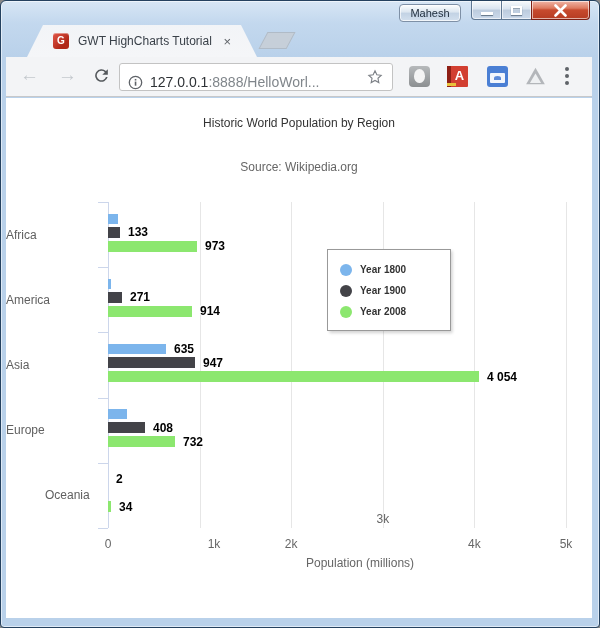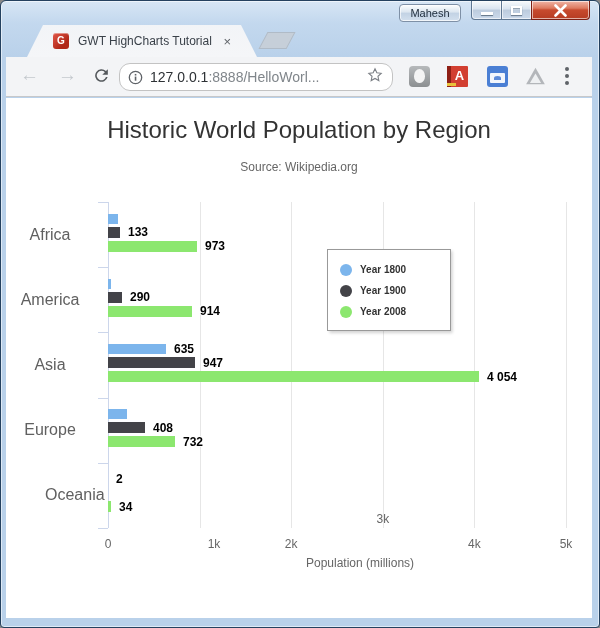--- a/index.html
+++ b/index.html
@@ -59,48 +59,48 @@
   .toolbar {
     position:absolute; left:5px; right:7px; top:56px; height:40px;
     background:#f3f4f6; border-bottom:1px solid #c7c8ca;
   }
   .nav-ic { position:absolute; top:7px; font-size:19px; color:#c3c8cd; }
   .nav-back { left:14px; }
   .nav-fwd { left:52px; }
   .nav-reload { left:86px; top:9px; }
   .omnibox {
     position:absolute; left:113px; top:6px; width:274px; height:28px;
-    background:#fff; border:1px solid #c3c3c3; border-radius:11px;
-    display:flex; align-items:center; padding:0 8px;
+    background:#fff; border:1px solid #c3c3c3; border-radius:3px;
+    display:flex; align-items:flex-end; padding:0 8px;
   }
   .url { font-size:14px; margin-left:7px; white-space:nowrap; overflow:hidden; }
   .url .host { color:#2d3135; }
   .url .rest { color:#80868b; }
   .star { margin-left:auto; }
   .ext { position:absolute; top:9px; width:21px; height:21px; }
   .ext1 { left:403px; border-radius:4px; background:linear-gradient(#b6b9bb,#8c8f91); }
   .ext1 .egg { position:absolute; left:5px; top:3px; width:11px; height:14px; background:#f4f4f4; border-radius:50% 50% 46% 46%; }
   .ext2 { left:441px; background:#d23f31; border-radius:1px; }
   .ext2 .spine { position:absolute; left:0; top:0; width:4px; height:100%; background:#8e1f15; }
   .ext2 .letterA { position:absolute; left:4px; top:2px; width:17px; text-align:center; color:#fff; font-weight:bold; font-size:13px; }
   .ext2 .strip { position:absolute; left:0; bottom:1px; width:9px; height:3px; background:#e8c23a; }
   .ext3 { left:481px; background:#4a7fd4; border-radius:3px; }
   .ext3 .shot { position:absolute; left:3px; top:7px; width:15px; height:10px; background:#f2f6fc; border-radius:1px; }
   .ext3 .dot { position:absolute; left:7px; top:10px; width:7px; height:4px; border-radius:50% 50% 0 0; background:#5d8bd8; }
   .ext4 { left:519px; }
   .menu-dots { position:absolute; left:559px; top:10px; width:4px; height:20px; }
   .menu-dots i { display:block; width:4px; height:4px; border-radius:50%; background:#5f6368; margin-bottom:3px; }
   
   .page { position:absolute; left:5px; right:7px; top:97px; bottom:9px; background:#fff; }
-  .chart-title { position:absolute; left:0; right:0; top:18px; text-align:center; font-size:24px; color:#333; }
+  .chart-title { position:absolute; left:0; right:0; top:18px; text-align:center; font-size:12px; color:#333; }
   .chart-subtitle { position:absolute; left:0; right:0; top:62px; text-align:center; font-size:12px; color:#666; }
   .gridline { position:absolute; width:1px; background:#e6e6e6; }
   .cat-axis { position:absolute; width:1px; background:#ccd6eb; }
   .cat-tick { position:absolute; width:10px; height:1px; background:#ccd6eb; }
-  .cat-label { position:absolute; left:0; width:88px; text-align:center; font-size:16px; color:#606060; height:18px; line-height:18px; }
+  .cat-label { position:absolute; left:0; width:88px; text-align:left; font-size:12px; color:#606060; height:18px; line-height:18px; }
   .bar { position:absolute; }
   .bar-label { position:absolute; font-size:12px; font-weight:bold; color:#000; height:16px; line-height:16px; white-space:nowrap;
     text-shadow:1px 0 0 #fff, -1px 0 0 #fff, 0 1px 0 #fff, 0 -1px 0 #fff, 1px 1px 0 #fff, -1px -1px 0 #fff; }
   .xtick { position:absolute; width:60px; text-align:center; font-size:12px; color:#666; }
   .xaxis-title { position:absolute; left:300px; width:260px; font-size:12px; color:#666; }
   .legend {
     position:absolute; left:321px; top:151px; width:124px;
     background:#fff; border:1px solid #999;
     box-shadow:1.5px 2px 3px rgba(0,0,0,.18);
     padding:9px 10px 8px 12px;
@@ -211,21 +211,21 @@
         <div class="cat-label" style="top: 388.4px; padding-left: 39px;">Oceania</div>
         <div class="bar" style="left: 102px; top: 115.6px; width: 10px; height: 10px; background: rgb(124, 181, 236);"></div>
         <div class="bar" style="left: 102px; top: 180.8px; width: 3px; height: 10px; background: rgb(124, 181, 236);"></div>
         <div class="bar" style="left: 102px; top: 246px; width: 58px; height: 10px; background: rgb(124, 181, 236);"></div>
         <div class="bar-label" style="left: 168px; top: 243px;">635</div>
         <div class="bar" style="left: 102px; top: 311.2px; width: 19px; height: 10px; background: rgb(124, 181, 236);"></div>
         <div class="bar-label" style="left: 110px; top: 373.4px;">2</div>
         <div class="bar" style="left: 102px; top: 128.6px; width: 12px; height: 11px; background: rgb(67, 67, 72);"></div>
         <div class="bar-label" style="left: 122px; top: 126.1px;">133</div>
         <div class="bar" style="left: 102px; top: 193.8px; width: 14px; height: 11px; background: rgb(67, 67, 72);"></div>
-        <div class="bar-label" style="left: 124px; top: 191.3px;">290</div>
+        <div class="bar-label" style="left: 124px; top: 191.3px;">271</div>
         <div class="bar" style="left: 102px; top: 259px; width: 87px; height: 11px; background: rgb(67, 67, 72);"></div>
         <div class="bar-label" style="left: 197px; top: 256.5px;">947</div>
         <div class="bar" style="left: 102px; top: 324.2px; width: 37px; height: 11px; background: rgb(67, 67, 72);"></div>
         <div class="bar-label" style="left: 147px; top: 321.7px;">408</div>
         <div class="bar" style="left: 102px; top: 142.6px; width: 89px; height: 11px; background: rgb(140, 231, 111);"></div>
         <div class="bar-label" style="left: 199px; top: 140.1px;">973</div>
         <div class="bar" style="left: 102px; top: 207.8px; width: 84px; height: 11px; background: rgb(140, 231, 111);"></div>
         <div class="bar-label" style="left: 194px; top: 205.3px;">914</div>
         <div class="bar" style="left: 102px; top: 273px; width: 371px; height: 11px; background: rgb(140, 231, 111);"></div>
         <div class="bar-label" style="left: 481px; top: 270.5px;">4 054</div>

